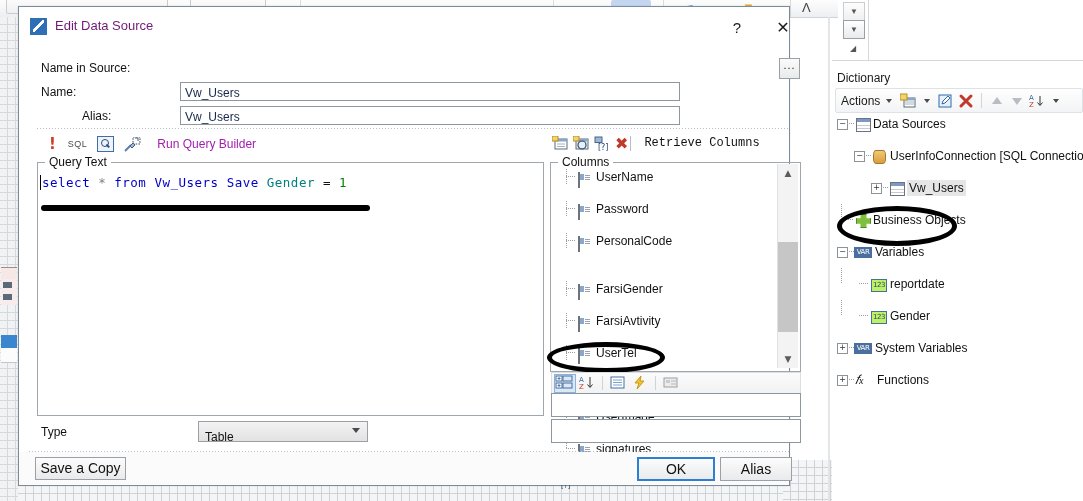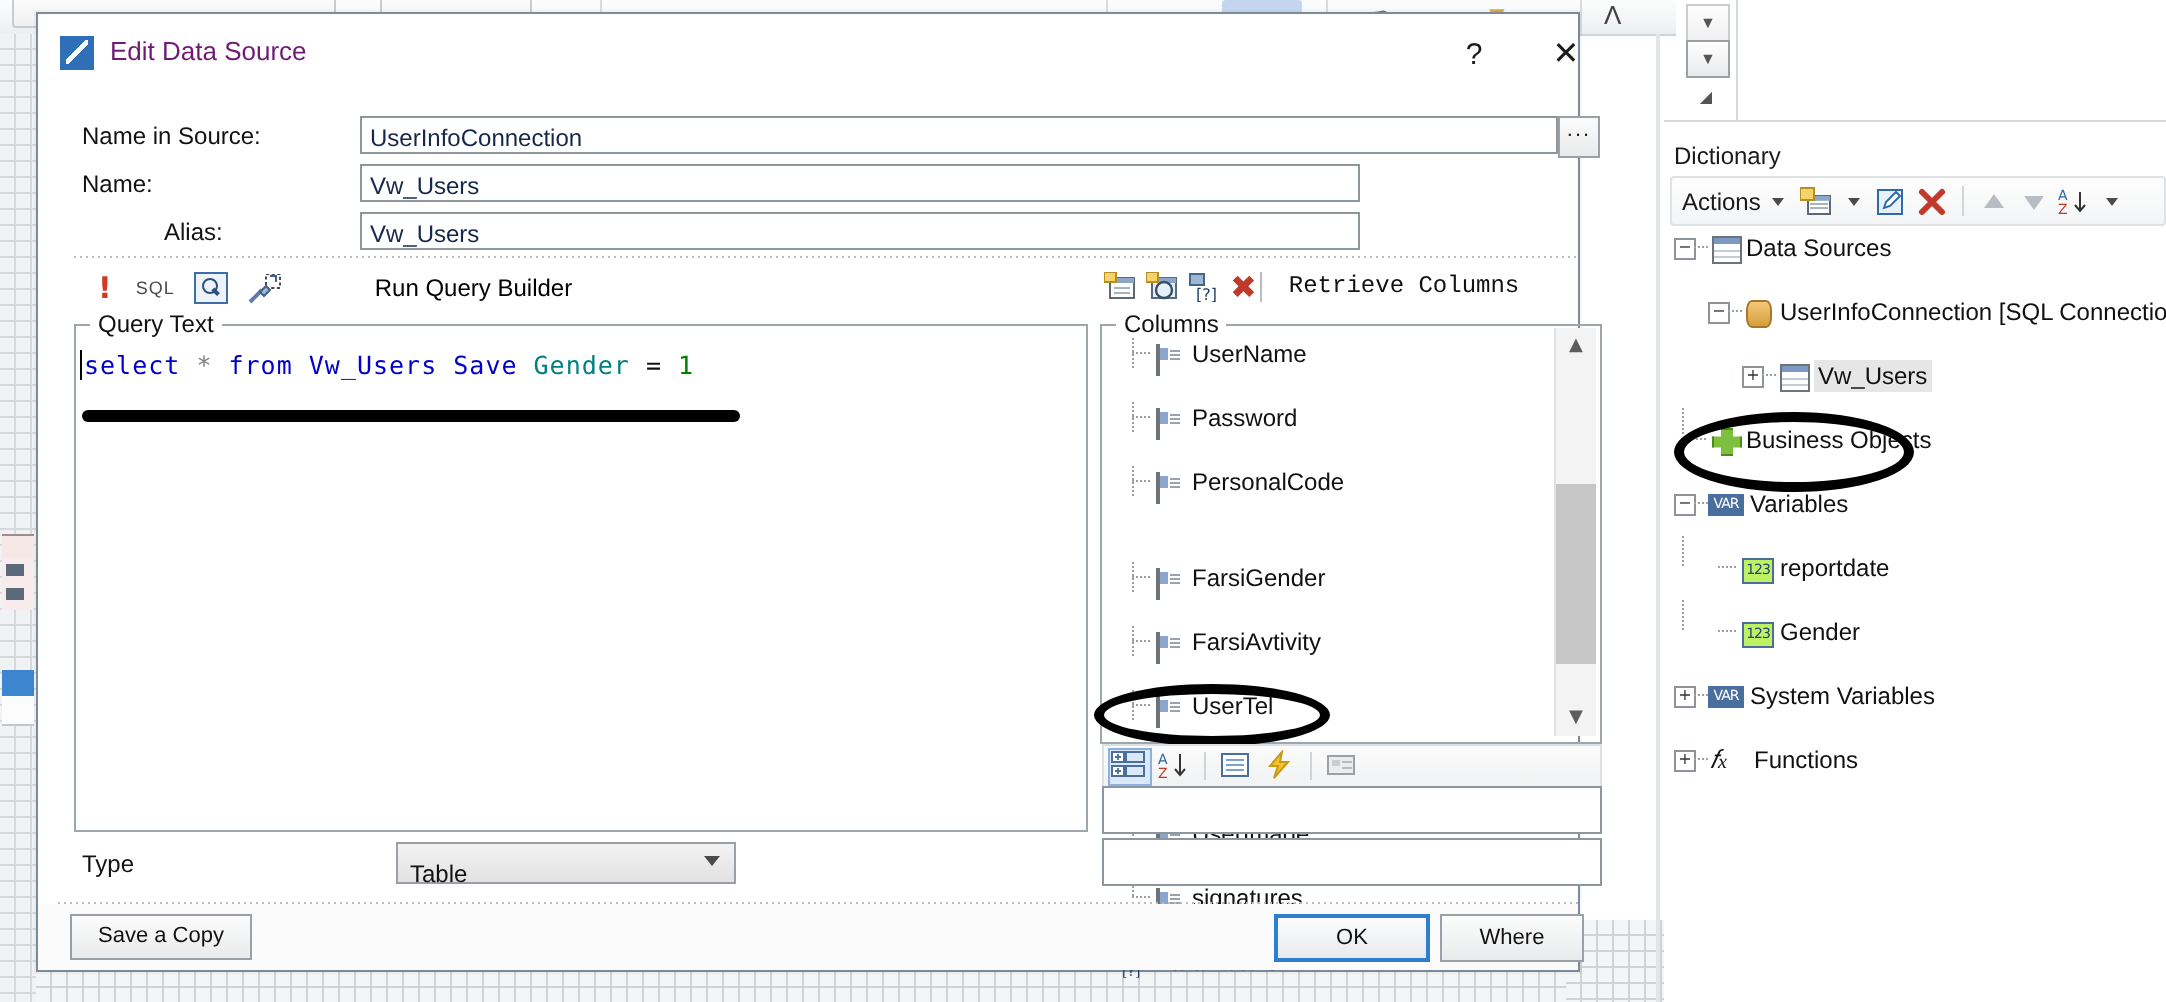--- a/index.html
+++ b/index.html
@@ -127,21 +127,21 @@
   
   #qtoolbar{position:absolute;left:30px;top:127px;height:20px;display:flex;align-items:center;}
   #ico-bang{color:#cf3a24;font-weight:bold;font-size:15px;font-family:"DejaVu Sans",sans-serif;}
   #ico-sql{font-size:9px;color:#4a4a4a;letter-spacing:0.5px;}
   #ico-mag{width:15px;height:14px;border:1px solid #3e6ea8;background:#eef3fa;position:relative;}
   #ico-mag:after{content:"";position:absolute;left:3px;top:2px;width:6px;height:6px;
     border:1.5px solid #2c4f7c;border-radius:50%;}
   #ico-mag:before{content:"";position:absolute;left:8px;top:8px;width:4px;height:1.5px;
     background:#2c4f7c;transform:rotate(45deg);}
   #ico-build{width:17px;height:15px;position:relative;}
-  #run-label{font-size:12px;color:#000000;margin-left:30px;}
+  #run-label{font-size:12px;color:#a21caf;}
 
   
   #qgroup{position:absolute;left:18px;top:155px;width:505px;height:252px;
     border:1px solid #9fa6ac;}
   #qgroup-legend{position:absolute;left:26px;top:148px;background:#fff;padding:0 4px;font-size:12px;color:#111;}
   #qeditor{position:absolute;left:19px;top:166px;width:503px;height:230px;background:#fff;
     font-family:"DejaVu Sans Mono","Liberation Mono",monospace;font-size:12.5px;overflow:hidden;}
   #qline{position:absolute;left:4px;top:2px;white-space:nowrap;letter-spacing:0.5px;}
   #qcaret{position:absolute;left:2px;top:2px;width:1px;height:15px;background:#000;}
   .kw{color:#0000c8;}
@@ -192,21 +192,21 @@
     background:linear-gradient(#fbfbfb,#f1f2f3);border:1px solid #dcdfe2;display:flex;align-items:center;}
   .lb-btn{width:20px;height:17px;margin-left:2px;position:relative;}
   #lb-first{border:1px solid #8ab2de;background:#dbe8f7;}
   .lb-sep{width:1px;height:14px;background:#d0d4d8;margin:0 4px;}
   #cbox1{position:absolute;left:532px;top:386px;width:248px;height:22px;background:#fff;border:1px solid #8f979e;}
   #cbox2{position:absolute;left:532px;top:412px;width:248px;height:22px;background:#fff;border:1px solid #8f979e;}
 
   
   #footer{position:absolute;left:0;top:445px;width:770px;height:33px;background:#fbfbfb;}
   .btn{position:absolute;background:linear-gradient(#fcfcfc,#e9eaeb);border:1px solid #9aa0a6;
-    box-sizing:border-box;font-size:11px;color:#111;text-align:center;}
+    box-sizing:border-box;font-size:14px;color:#111;text-align:center;}
   #btn-savecopy{left:16px;top:450px;width:91px;height:23px;line-height:21px;}
   #btn-ok{left:618px;top:450px;width:78px;height:24px;line-height:20px;border:2px solid #2f7fd1;
     background:linear-gradient(#fbfcfd,#e8eaec);}
   #btn-cancel{left:701px;top:450px;width:72px;height:24px;line-height:22px;}
 </style>
 </head>
 <body>
 
 <div id="bg-app">
 
@@ -371,21 +371,20 @@
 <div id="dialog">
 
   <div id="dlg-title">
     <span id="dlg-icon"></span>
     <span id="dlg-title-text">Edit Data Source</span>
     <span id="dlg-help">?</span>
     <span id="dlg-close">✕</span>
   </div>
 
   <span class="lbl" style="left:22px;top:54px;">Name in Source:</span>
-  <div class="tbox" style="left:161px;top:51px;width:599px;height:19px;">UserInfoConnection</div>
   <div id="btn-browse">...</div>
 
   <span class="lbl" style="left:22px;top:78px;">Name:</span>
   <div class="tbox" style="left:161px;top:75px;width:500px;height:19px;">Vw_Users</div>
 
   <span class="lbl" style="left:22px;top:102px;margin-left:41px;">Alias:</span>
   <div class="tbox" style="left:161px;top:99px;width:500px;height:19px;">Vw_Users</div>
 
   <div id="sep1"></div>
 
@@ -520,14 +519,14 @@
     </span>
   </div>
   <div id="cbox1"></div>
   <div id="cbox2"></div>
 
   <div id="sep2"></div>
 
   <div id="footer"></div>
   <div class="btn" id="btn-savecopy">Save a Copy</div>
   <div class="btn" id="btn-ok">OK</div>
-  <div class="btn" id="btn-cancel">Where</div>
+  <div class="btn" id="btn-cancel">Alias</div>
 </div>
 
 </body></html>

